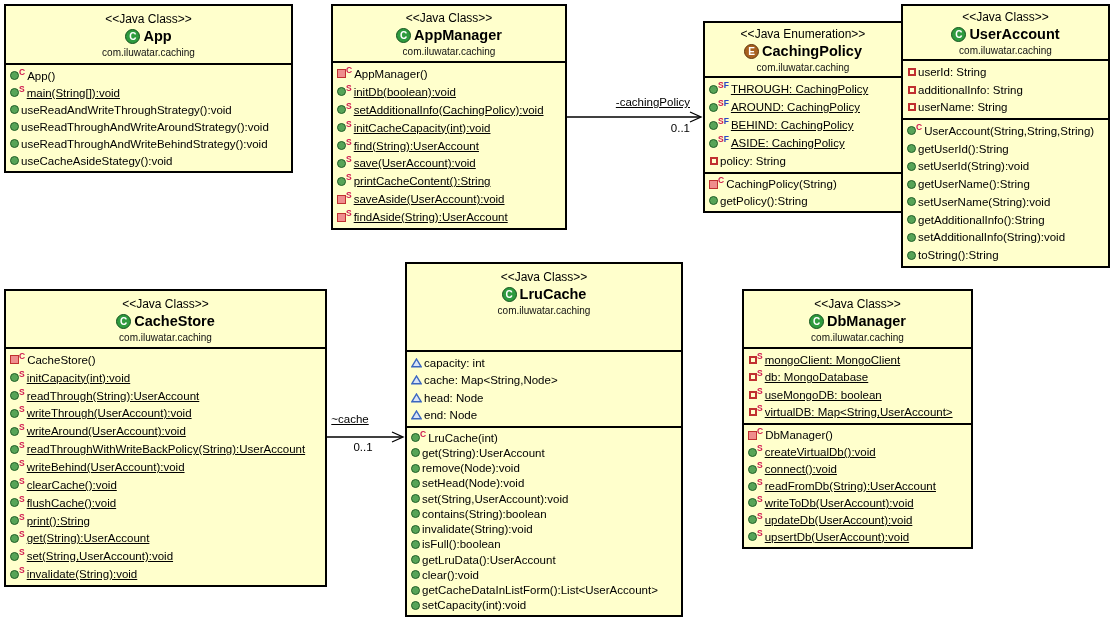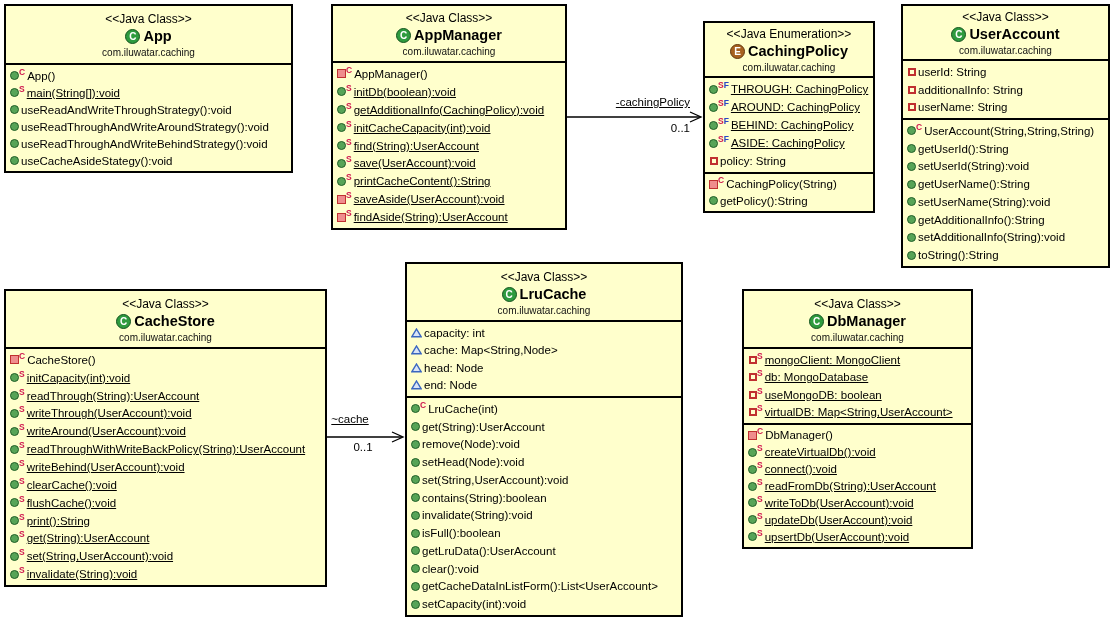--- a/index.html
+++ b/index.html
@@ -85,21 +85,21 @@
           <span class="mtext">AppManager()</span>
         </div>
         <div class="member">
           <span class="mic ic-pub"></span>
           <span class="sup sup-S">S</span>
           <span class="mtext ul">initDb(boolean):void</span>
         </div>
         <div class="member">
           <span class="mic ic-pub"></span>
           <span class="sup sup-S">S</span>
-          <span class="mtext ul">getAdditionalInfo(CachingPolicy):void</span>
+          <span class="mtext ul">setAdditionalInfo(CachingPolicy):void</span>
         </div>
         <div class="member">
           <span class="mic ic-pub"></span>
           <span class="sup sup-S">S</span>
           <span class="mtext ul">initCacheCapacity(int):void</span>
         </div>
         <div class="member">
           <span class="mic ic-pub"></span>
           <span class="sup sup-S">S</span>
           <span class="mtext ul">find(String):UserAccount</span>
@@ -119,21 +119,21 @@
           <span class="sup sup-S">S</span>
           <span class="mtext ul">saveAside(UserAccount):void</span>
         </div>
         <div class="member">
           <span class="mic ic-priv"></span>
           <span class="sup sup-S">S</span>
           <span class="mtext ul">findAside(String):UserAccount</span>
         </div>
       </div>
     </div>
-    <div class="uml-class" style="left: 703px; top: 21px; width: 172px; height: 192px;">
+    <div class="uml-class" style="left: 703px; top: 21px; width: 200px; height: 192px;">
       <div class="uml-header" style="height: 53px;">
         <div class="stereo">&lt;&lt;Java Enumeration&gt;&gt;</div>
         <div class="titleline">
           <span class="cicon enu">E</span>
           <span class="cname">CachingPolicy</span>
         </div>
         <div class="pkg">com.iluwatar.caching</div>
       </div>
       <div class="compartment" style="height: 96px;">
         <div class="member">
@@ -315,21 +315,21 @@
     </div>
     <div class="uml-class" style="left: 405px; top: 262px; width: 278px; height: 355px;">
       <div class="uml-header" style="height: 56px;">
         <div class="stereo">&lt;&lt;Java Class&gt;&gt;</div>
         <div class="titleline">
           <span class="cicon cls">C</span>
           <span class="cname">LruCache</span>
         </div>
         <div class="pkg">com.iluwatar.caching</div>
       </div>
-      <div class="compartment" style="height: 76px;">
+      <div class="compartment" style="height: 76px; margin-top: 30px;">
         <div class="member">
           <span class="mic ic-pkgf">
             <svg width="11" height="10" viewBox="0 0 11 10">
               <polygon points="5.5,1 10.2,8.8 0.8,8.8" fill="#d9e4f7" stroke="#3a66c0" stroke-width="1.4"></polygon>
             </svg>
           </span>
           <span class="mtext">capacity: int</span>
         </div>
         <div class="member">
           <span class="mic ic-pkgf">

